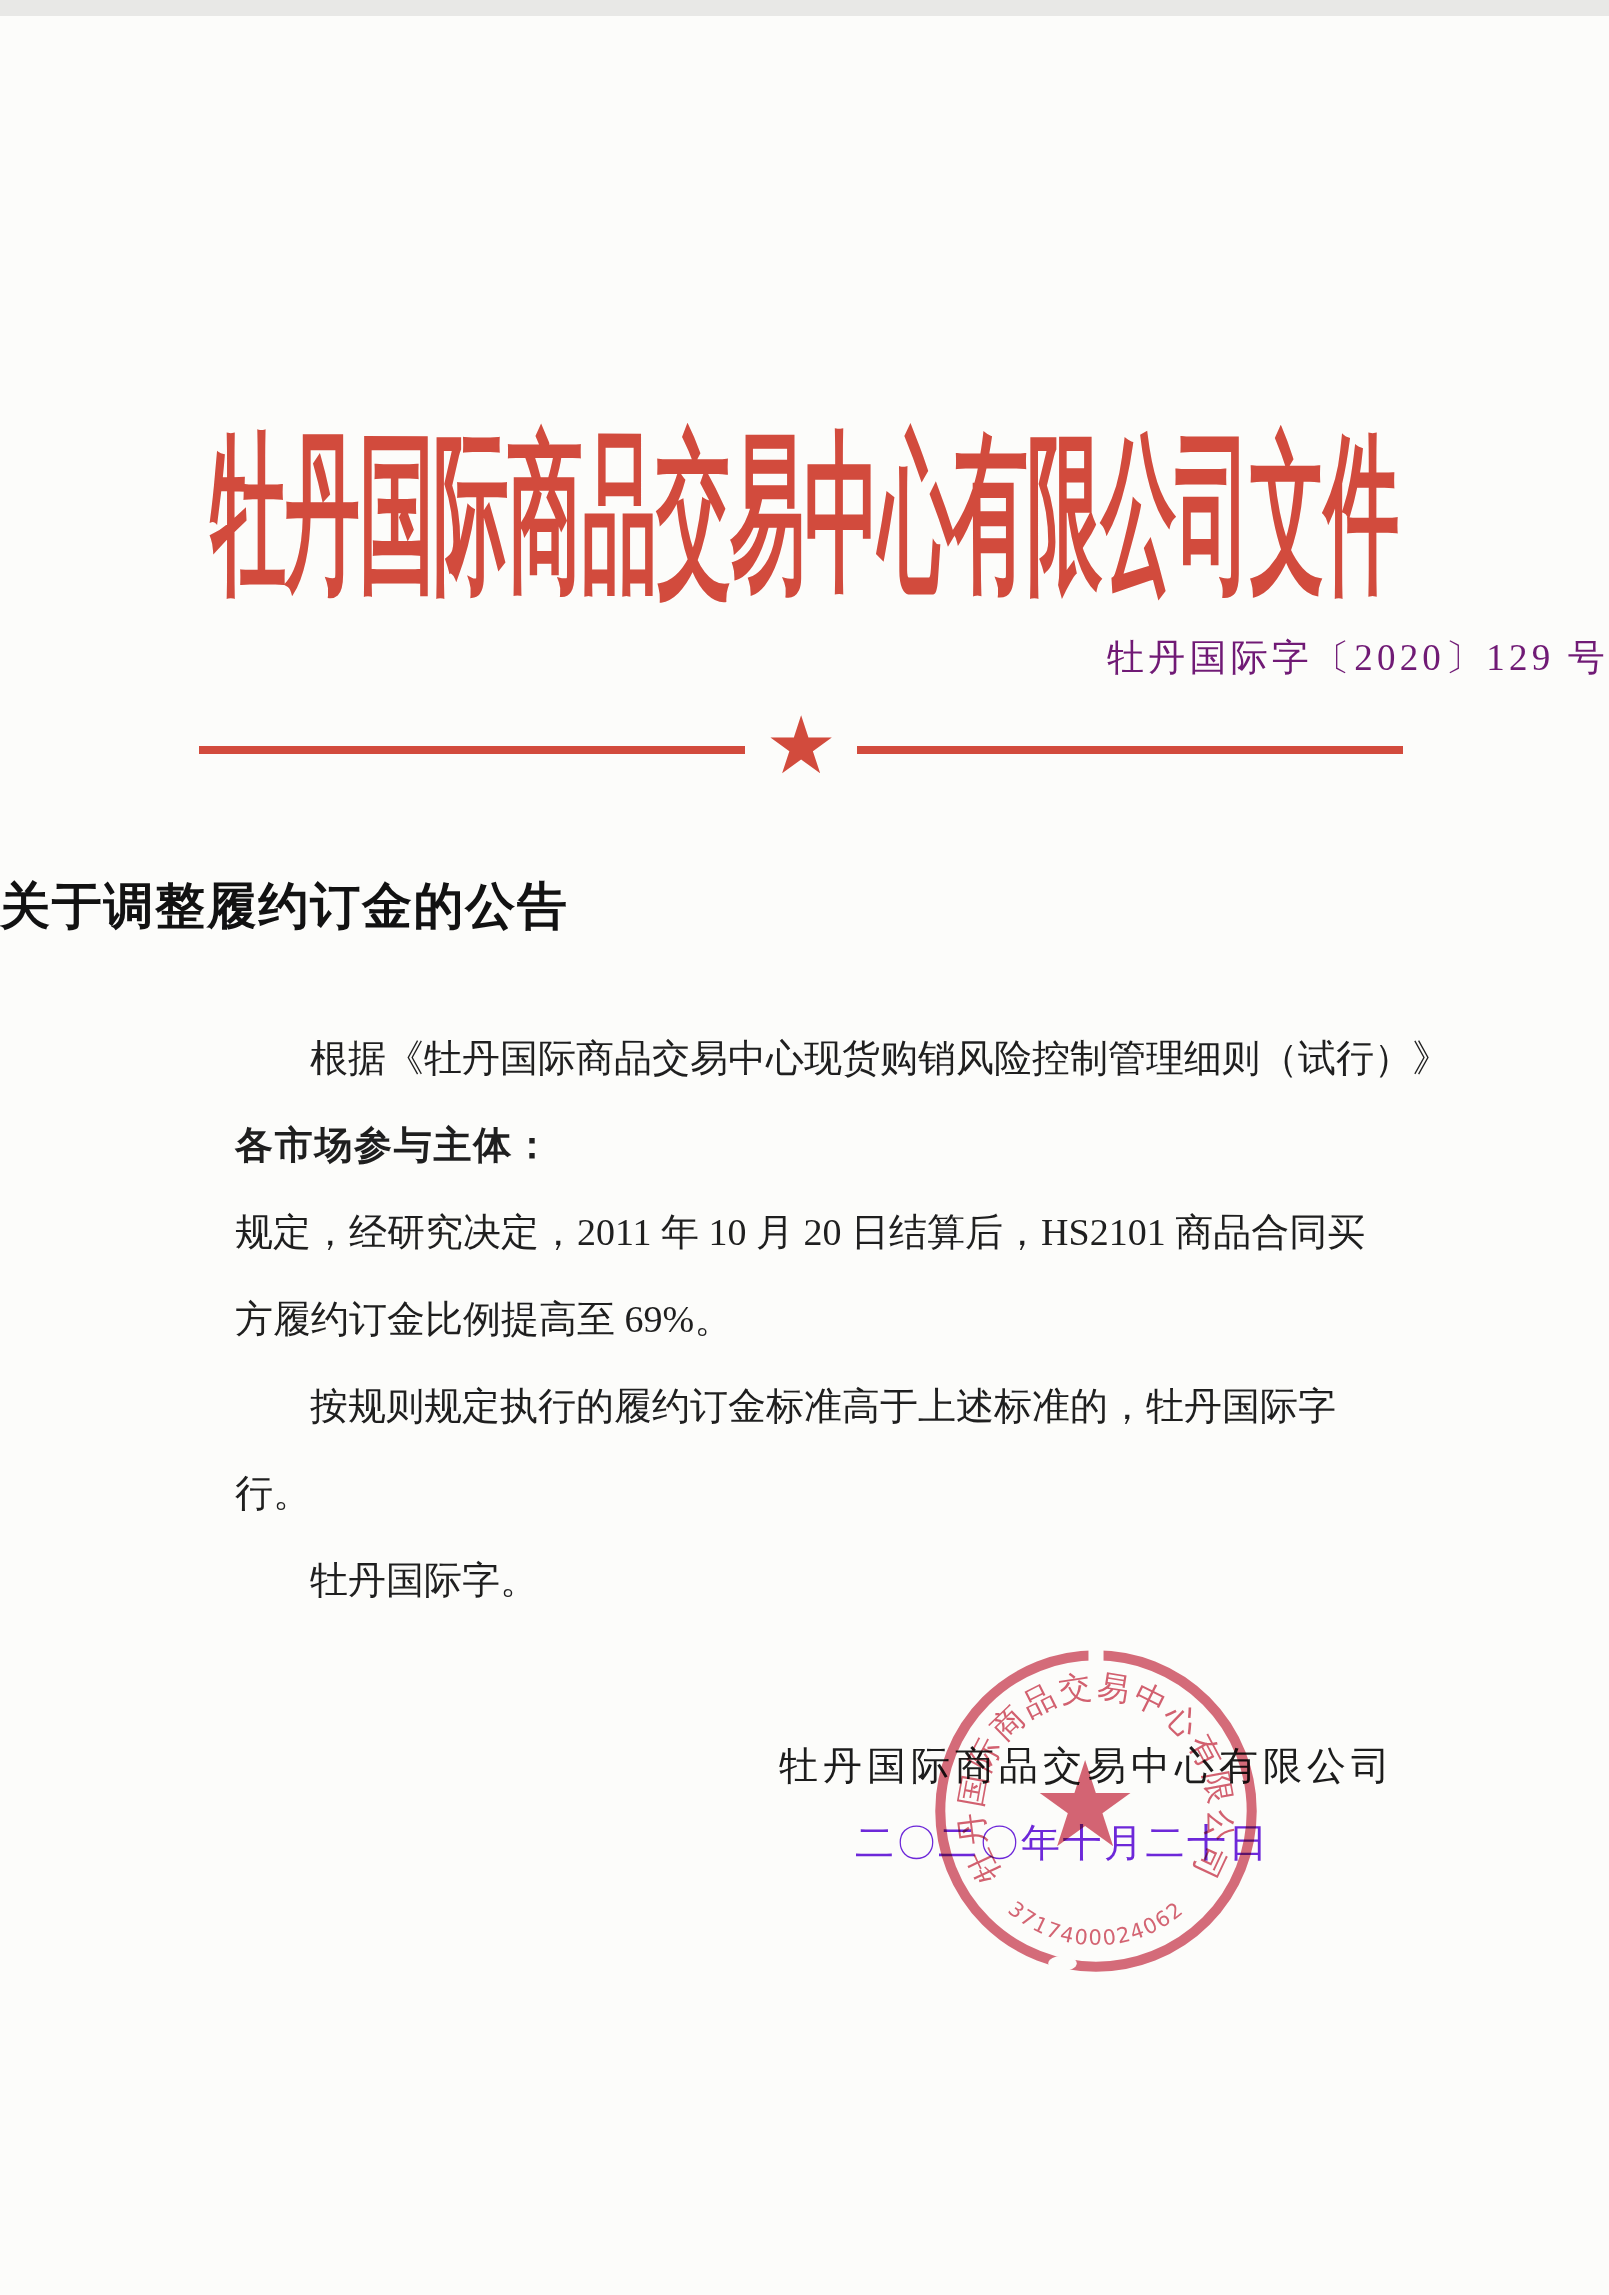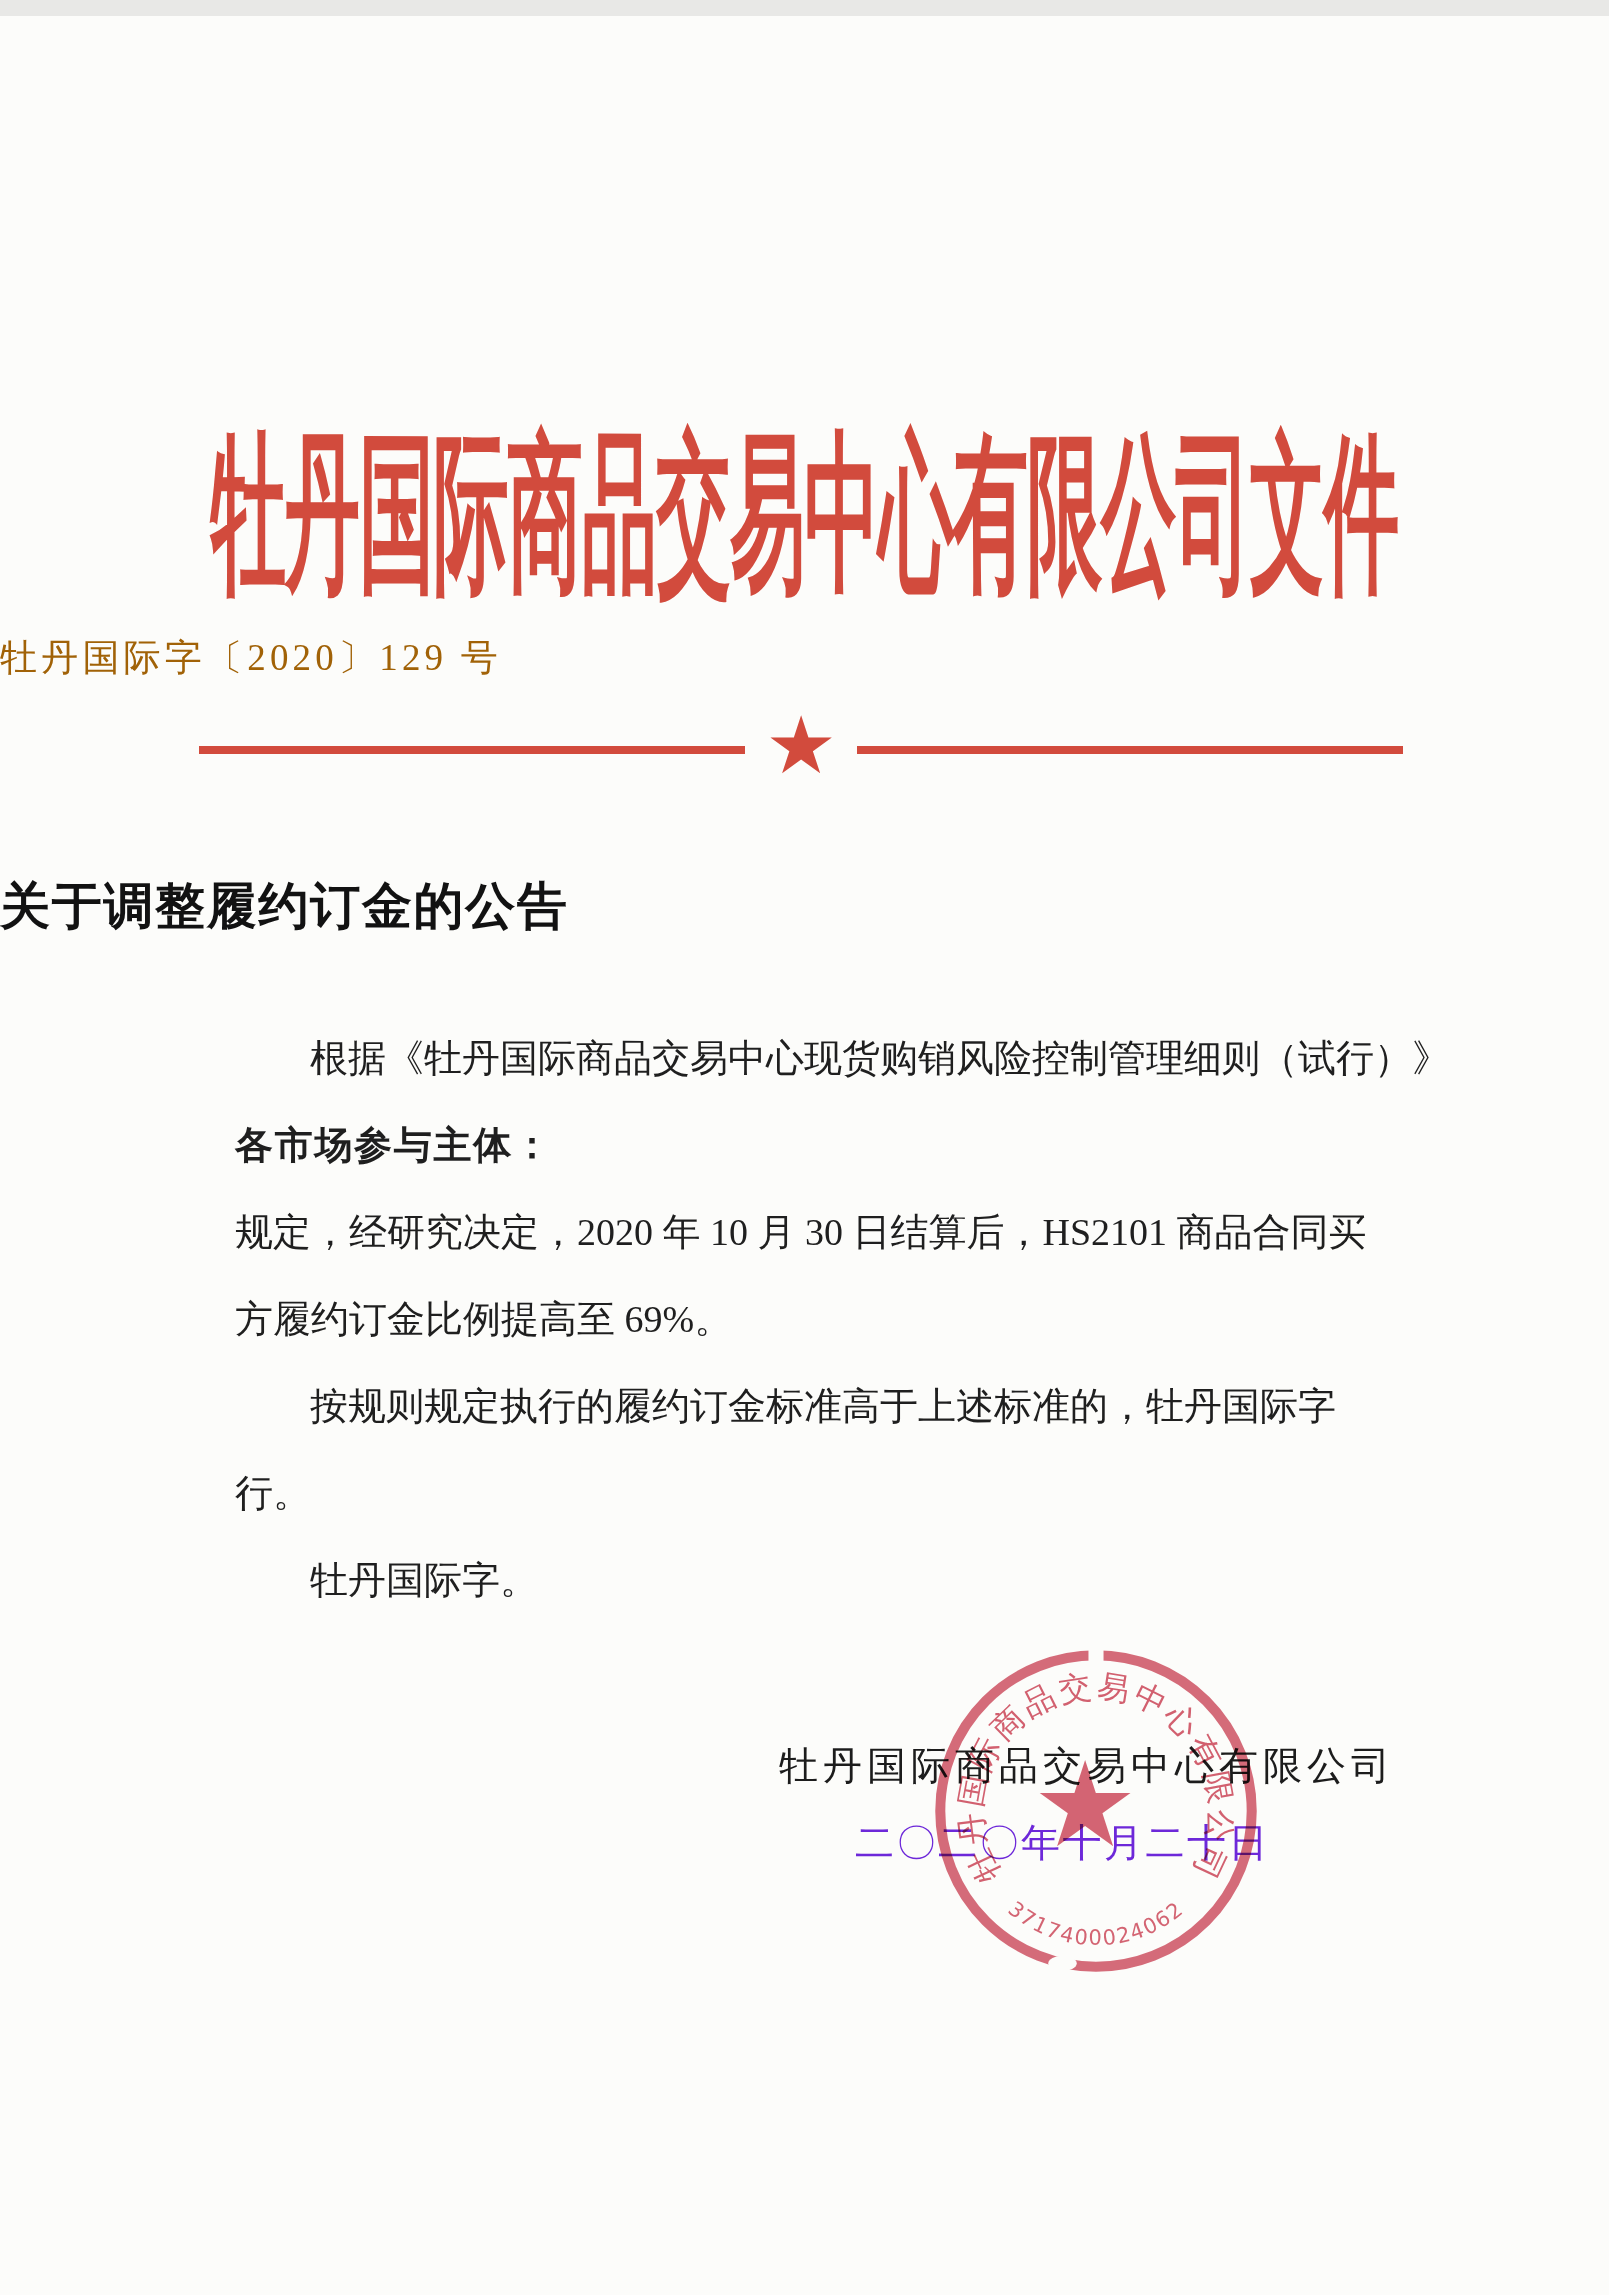--- a/index.html
+++ b/index.html
@@ -20,24 +20,24 @@
     font-weight:bold;
     font-size:75px;
     letter-spacing:-0.8px;
     color:var(--header-red,#d24b3d);
     transform:scaleY(2.3);
     transform-origin:top center;
     white-space:nowrap;
   }
   .doc-number{
     position:absolute;top:617px;left:0;width:100%;
-    text-align:left;
+    text-align:right;
     font-size:37px;
     letter-spacing:4.2px;
-    color:#a16207;
+    color:#701a75;
     white-space:nowrap;
   }
   
   .separator{
     position:absolute;top:692px;left:199px;right:206px;height:84px;
     display:flex;align-items:center;
   }
   .sep-line{flex:1;height:7.5px;background:var(--header-red,#d24b3d);}
   .sep-star{
     font-size:80px;line-height:1;
@@ -111,21 +111,21 @@
     <div class="sep-line"></div>
     <div class="sep-star">★</div>
     <div class="sep-line"></div>
   </div>
 
   <div class="notice-title">关于调整履约订金的公告</div>
 
   <div class="body">
       <div class="line indent">根据《牡丹国际商品交易中心现货购销风险控制管理细则（试行）》</div>
       <div class="line bold">各市场参与主体：</div>
-      <div class="line">规定，经研究决定，2020 年 10 月 30 日结算后，HS2101 商品合同买</div>
+      <div class="line">规定，经研究决定，2011 年 10 月 20 日结算后，HS2101 商品合同买</div>
       <div class="line">方履约订金比例提高至 69%。</div>
       <div class="line indent">按规则规定执行的履约订金标准高于上述标准的，牡丹国际字</div>
       <div class="line">行。</div>
       <div class="line indent">牡丹国际字。</div>
     </div>
 
   <div class="sig-company">牡丹国际商品交易中心有限公司</div>
 
   <div class="sig-date">二〇二〇年十月二十日</div>
 

